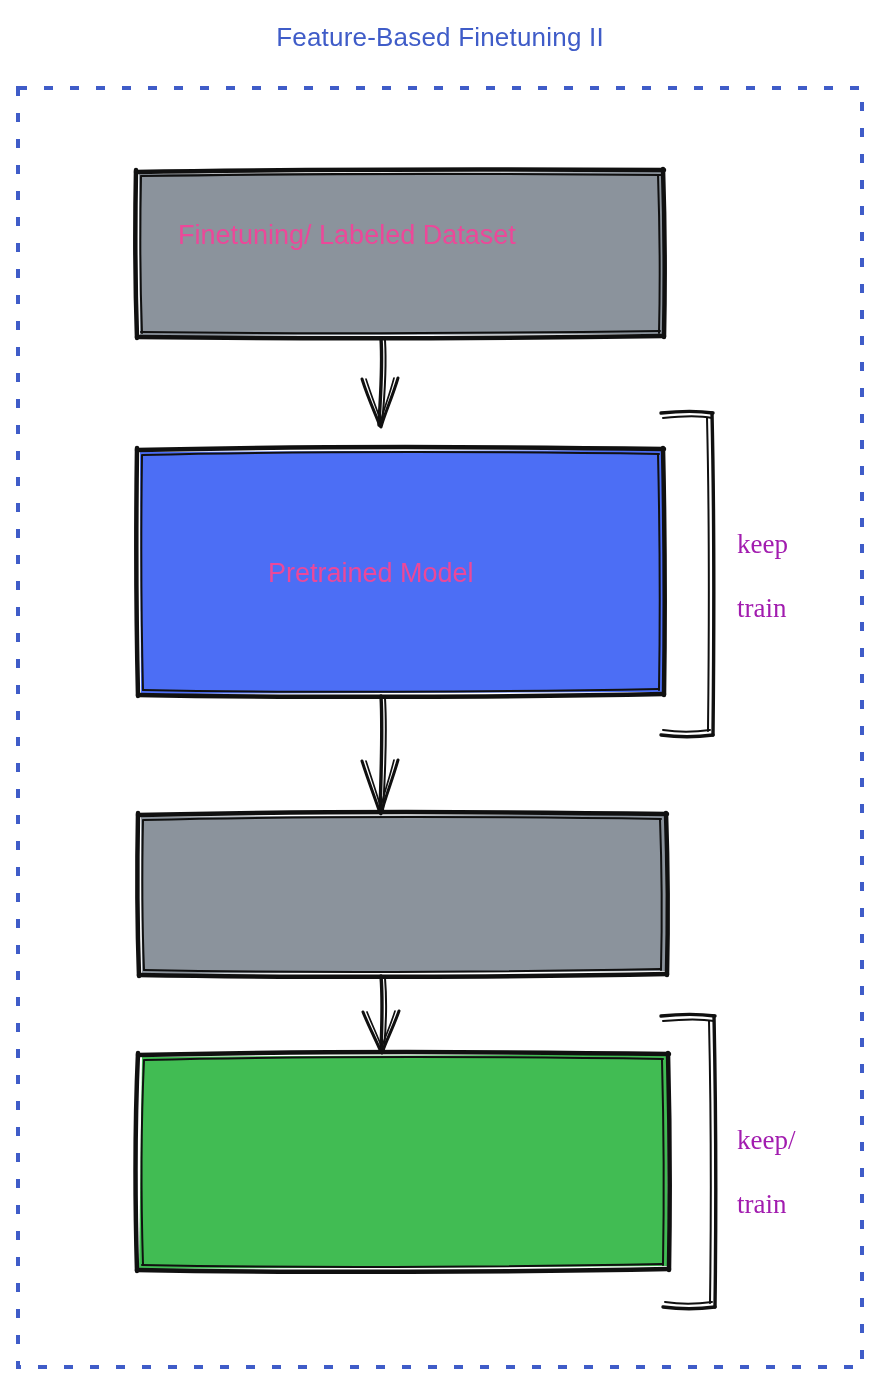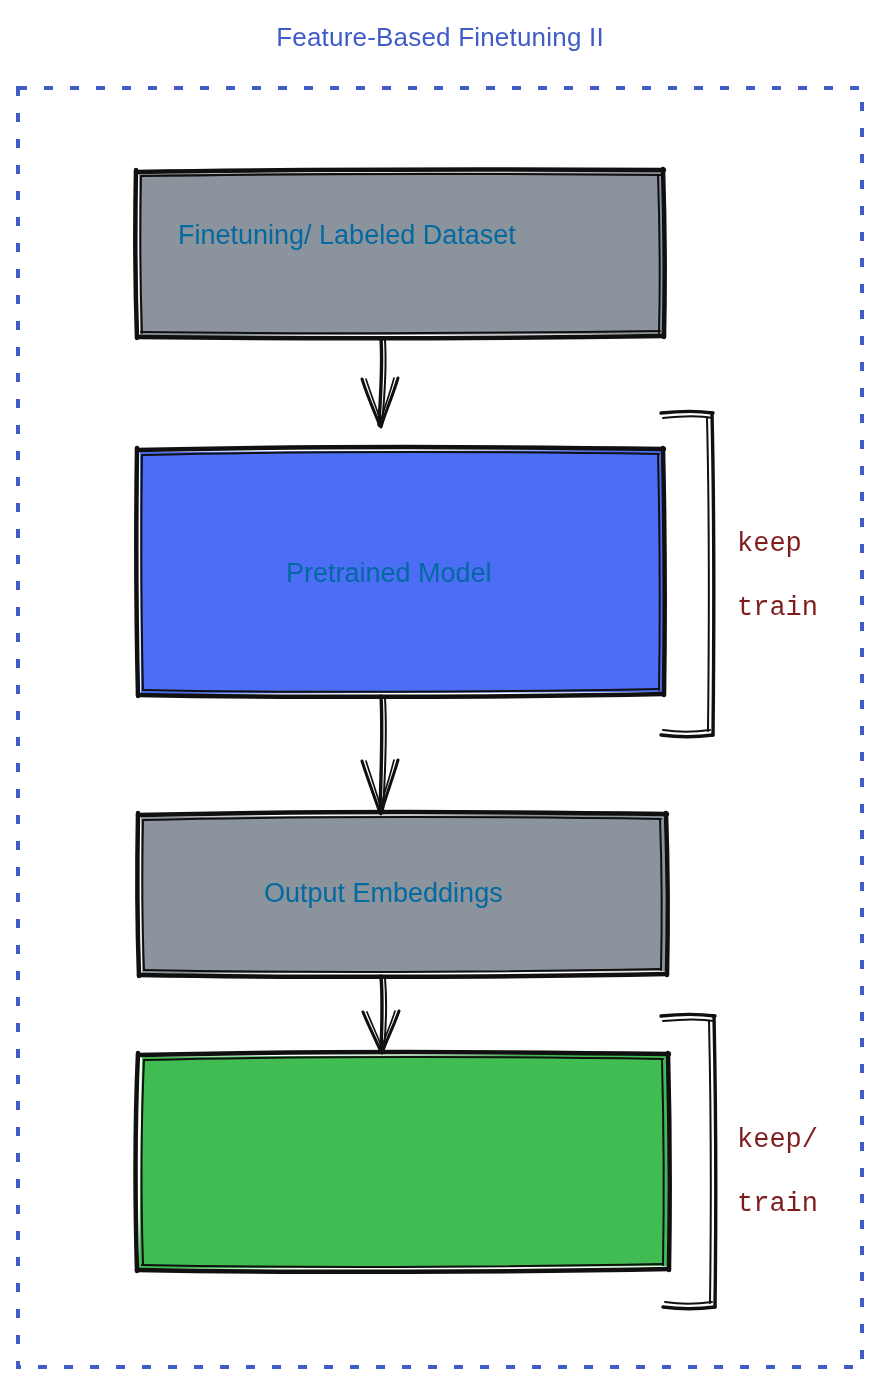--- a/index.html
+++ b/index.html
@@ -30,29 +30,29 @@
     font-family: "Liberation Sans", sans-serif;
     font-size: 26px;
     font-weight: 400;
     color: #3f5cc8;
     letter-spacing: 0.2px;
   }
   .node-label {
     position: absolute;
     font-family: "Liberation Sans", sans-serif;
     font-size: 27px;
-    color: #0369a1;
+    color: #ec4899;
     white-space: nowrap;
     pointer-events: none;
   }
   .bracket-label {
     position: absolute;
-    font-family: Liberation Mono, monospace;
+    font-family: Liberation Serif, serif;
     font-size: 27px;
-    color: #7f1d1d;
+    color: #a21caf;
     line-height: 1.18;
     white-space: pre-line;
   }
   svg.sketch-layer {
     position: absolute;
     left: 0;
     top: 0;
     width: 880px;
     height: 1393px;
   }
@@ -159,23 +159,22 @@
       <path d="M714 1016 C716 1110, 716 1230, 715 1307" fill="none" stroke="#101010" stroke-width="3.4" stroke-linecap="round"></path>
       <path d="M709 1021 C711 1110, 711 1230, 710 1303" fill="none" stroke="#101010" stroke-width="2" stroke-linecap="round"></path>
       <path d="M715 1307 C700 1309, 678 1309, 663 1307" fill="none" stroke="#101010" stroke-width="3.4" stroke-linecap="round"></path>
       <path d="M712 1302 C698 1304, 678 1304, 665 1302" fill="none" stroke="#101010" stroke-width="2" stroke-linecap="round"></path>
     </g>
 
   </svg>
 
   <div class="node-label" style="left:178px; top:220px;">Finetuning/ Labeled Dataset</div>
 
-  <div class="node-label" style="left:286px; top:558px;">Pretrained Model</div>
+  <div class="node-label" style="left:268px; top:558px;">Pretrained Model</div>
 
-  <div class="node-label" style="left:264px; top:878px;">Output Embeddings</div>
 
 
   <div class="bracket-label" style="left:737px; top:497px;">
     <div>keep</div>
     <div>train</div>
   </div>
 
   <div class="bracket-label" style="left:737px; top:1093px;">
     <div>keep/</div>
     <div>train</div>

